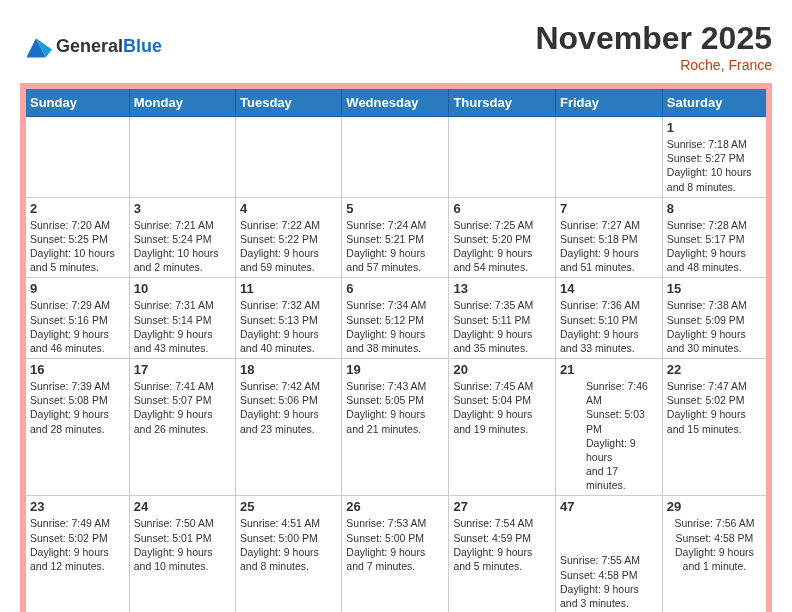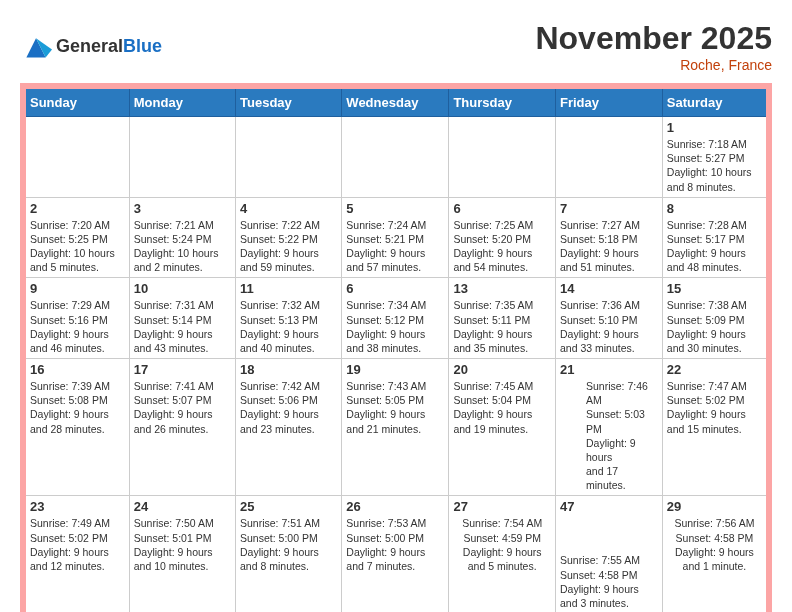--- a/index.html
+++ b/index.html
@@ -286,35 +286,35 @@
         </td>
         <td>
           <div class="day-number">24</div>
           <div class="day-info" style="white-space: pre-line;">Sunrise: 7:50 AM
 Sunset: 5:01 PM
 Daylight: 9 hours
 and 10 minutes.</div>
         </td>
         <td>
           <div class="day-number">25</div>
-          <div class="day-info" style="white-space: pre-line;">Sunrise: 7:51 AM
+          <div class="day-info" style="white-space: pre-line;">Sunrise: 4:51 AM
 Sunset: 5:00 PM
 Daylight: 9 hours
 and 8 minutes.</div>
         </td>
         <td>
           <div class="day-number">26</div>
           <div class="day-info" style="white-space: pre-line;">Sunrise: 7:53 AM
 Sunset: 5:00 PM
 Daylight: 9 hours
 and 7 minutes.</div>
         </td>
         <td>
           <div class="day-number">27</div>
-          <div class="day-info" style="white-space: pre-line; text-align: center;">Sunrise: 7:54 AM
+          <div class="day-info" style="white-space: pre-line;">Sunrise: 7:54 AM
 Sunset: 4:59 PM
 Daylight: 9 hours
 and 5 minutes.</div>
         </td>
         <td>
           <div class="day-number">47</div>
           <div class="day-info" style="white-space: pre-line; margin-top: 39px;">Sunrise: 7:55 AM
 Sunset: 4:58 PM
 Daylight: 9 hours
 and 3 minutes.</div>

